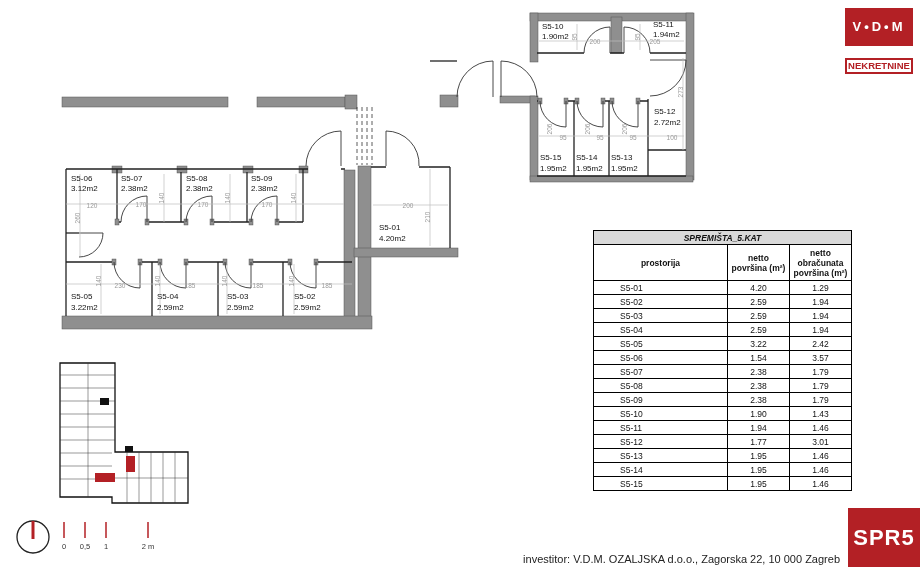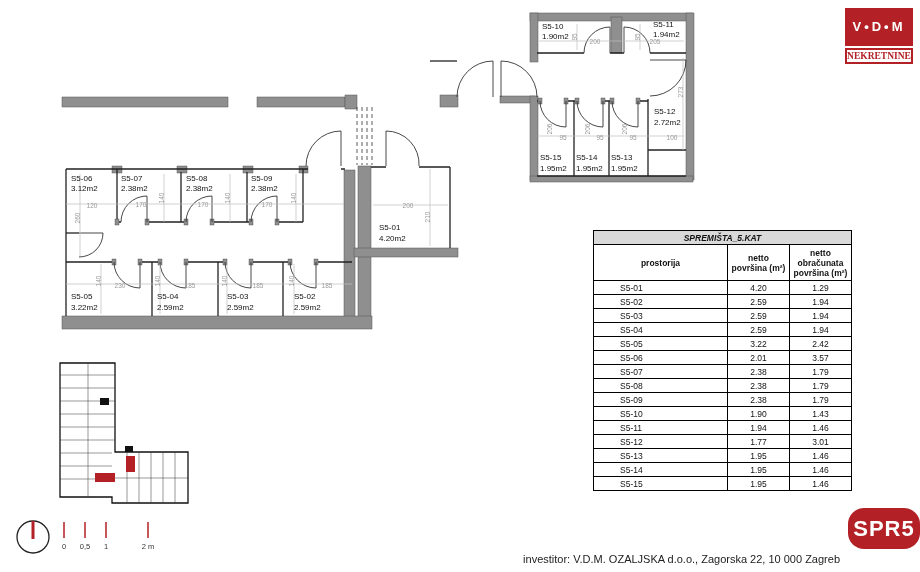--- a/index.html
+++ b/index.html
@@ -24,40 +24,40 @@
   .mini-red{fill:var(--red);}
   .mini-black{fill:#111;}
   .scale-tick{stroke:var(--red);stroke-width:1.5;}
   .scale-txt{font-size:7.5px;fill:#333;text-anchor:middle;}
   .compass{stroke:#222;stroke-width:1.3;fill:none;}
   .needle{stroke:var(--red);stroke-width:3;}
 
   .logo{position:absolute;left:845px;top:8px;width:68px;}
   .logo-top{background:var(--red);color:#fff;font-weight:bold;font-size:13px;
     letter-spacing:3px;text-align:center;padding:11px 0;height:16px;line-height:16px;}
-  .logo-bottom{margin-top:2px;border:2px solid var(--red);color:var(--red);
-    font-weight:bold;font-size:9.5px;text-align:center;height:12px;line-height:12px;font-family:Liberation Serif, serif;}
+  .logo-bottom{margin-top:12px;border:2px solid var(--red);color:var(--red);
+    font-weight:bold;font-size:9.5px;text-align:center;height:12px;line-height:12px;}
 
   .area-table{position:absolute;left:593px;top:230px;width:258px;border-collapse:collapse;
     border:1.5px solid #000;table-layout:fixed;}
   .area-table td,.area-table th{border:1px solid #000;font-size:8.5px;color:#111;
     padding:0;vertical-align:middle;}
   .tbl-title{background:var(--titlebg);font-style:italic;font-weight:bold;font-size:11px;
     text-align:center;height:25px;}
   .tbl-head th{font-weight:bold;font-size:8.5px;text-align:center;height:35px;
     padding:0 3px;}
   .area-table td{height:13px;text-align:center;}
   .area-table td.c1{text-align:left;padding-left:26px;}
   .col1{width:134px;}.col2{width:62px;}.col3{width:62px;}
 
   .footer-invest{position:absolute;right:80px;top:553px;font-size:11px;color:#222;
     white-space:nowrap;}
-  .sheet-box{position:absolute;left:848px;top:508px;width:72px;height:41px;
+  .sheet-box{position:absolute;left:848px;top:508px;width:72px;height:59px;
     background:var(--red);color:#fff;font-weight:bold;font-size:22px;letter-spacing:1px;
-    display:flex;align-items:center;justify-content:center;border-radius:16px;}
+    display:flex;align-items:center;justify-content:center;}
 </style>
 </head>
 <body>
 
 <svg id="plan-svg" viewBox="0 0 920 572">
 
   <g>
     <rect class="wall" x="62" y="97" width="166" height="10"></rect>
     <rect class="wall" x="257" y="97" width="88" height="10"></rect>
     <rect class="wall" x="345" y="95" width="12" height="14"></rect>
@@ -288,21 +288,21 @@
         <td>2.59</td>
         <td>1.94</td>
       </tr>
       <tr>
         <td class="c1">S5-05</td>
         <td>3.22</td>
         <td>2.42</td>
       </tr>
       <tr>
         <td class="c1">S5-06</td>
-        <td>2.01</td>
+        <td>1.54</td>
         <td>3.57</td>
       </tr>
       <tr>
         <td class="c1">S5-07</td>
         <td>2.38</td>
         <td>1.79</td>
       </tr>
       <tr>
         <td class="c1">S5-08</td>
         <td>2.38</td>

